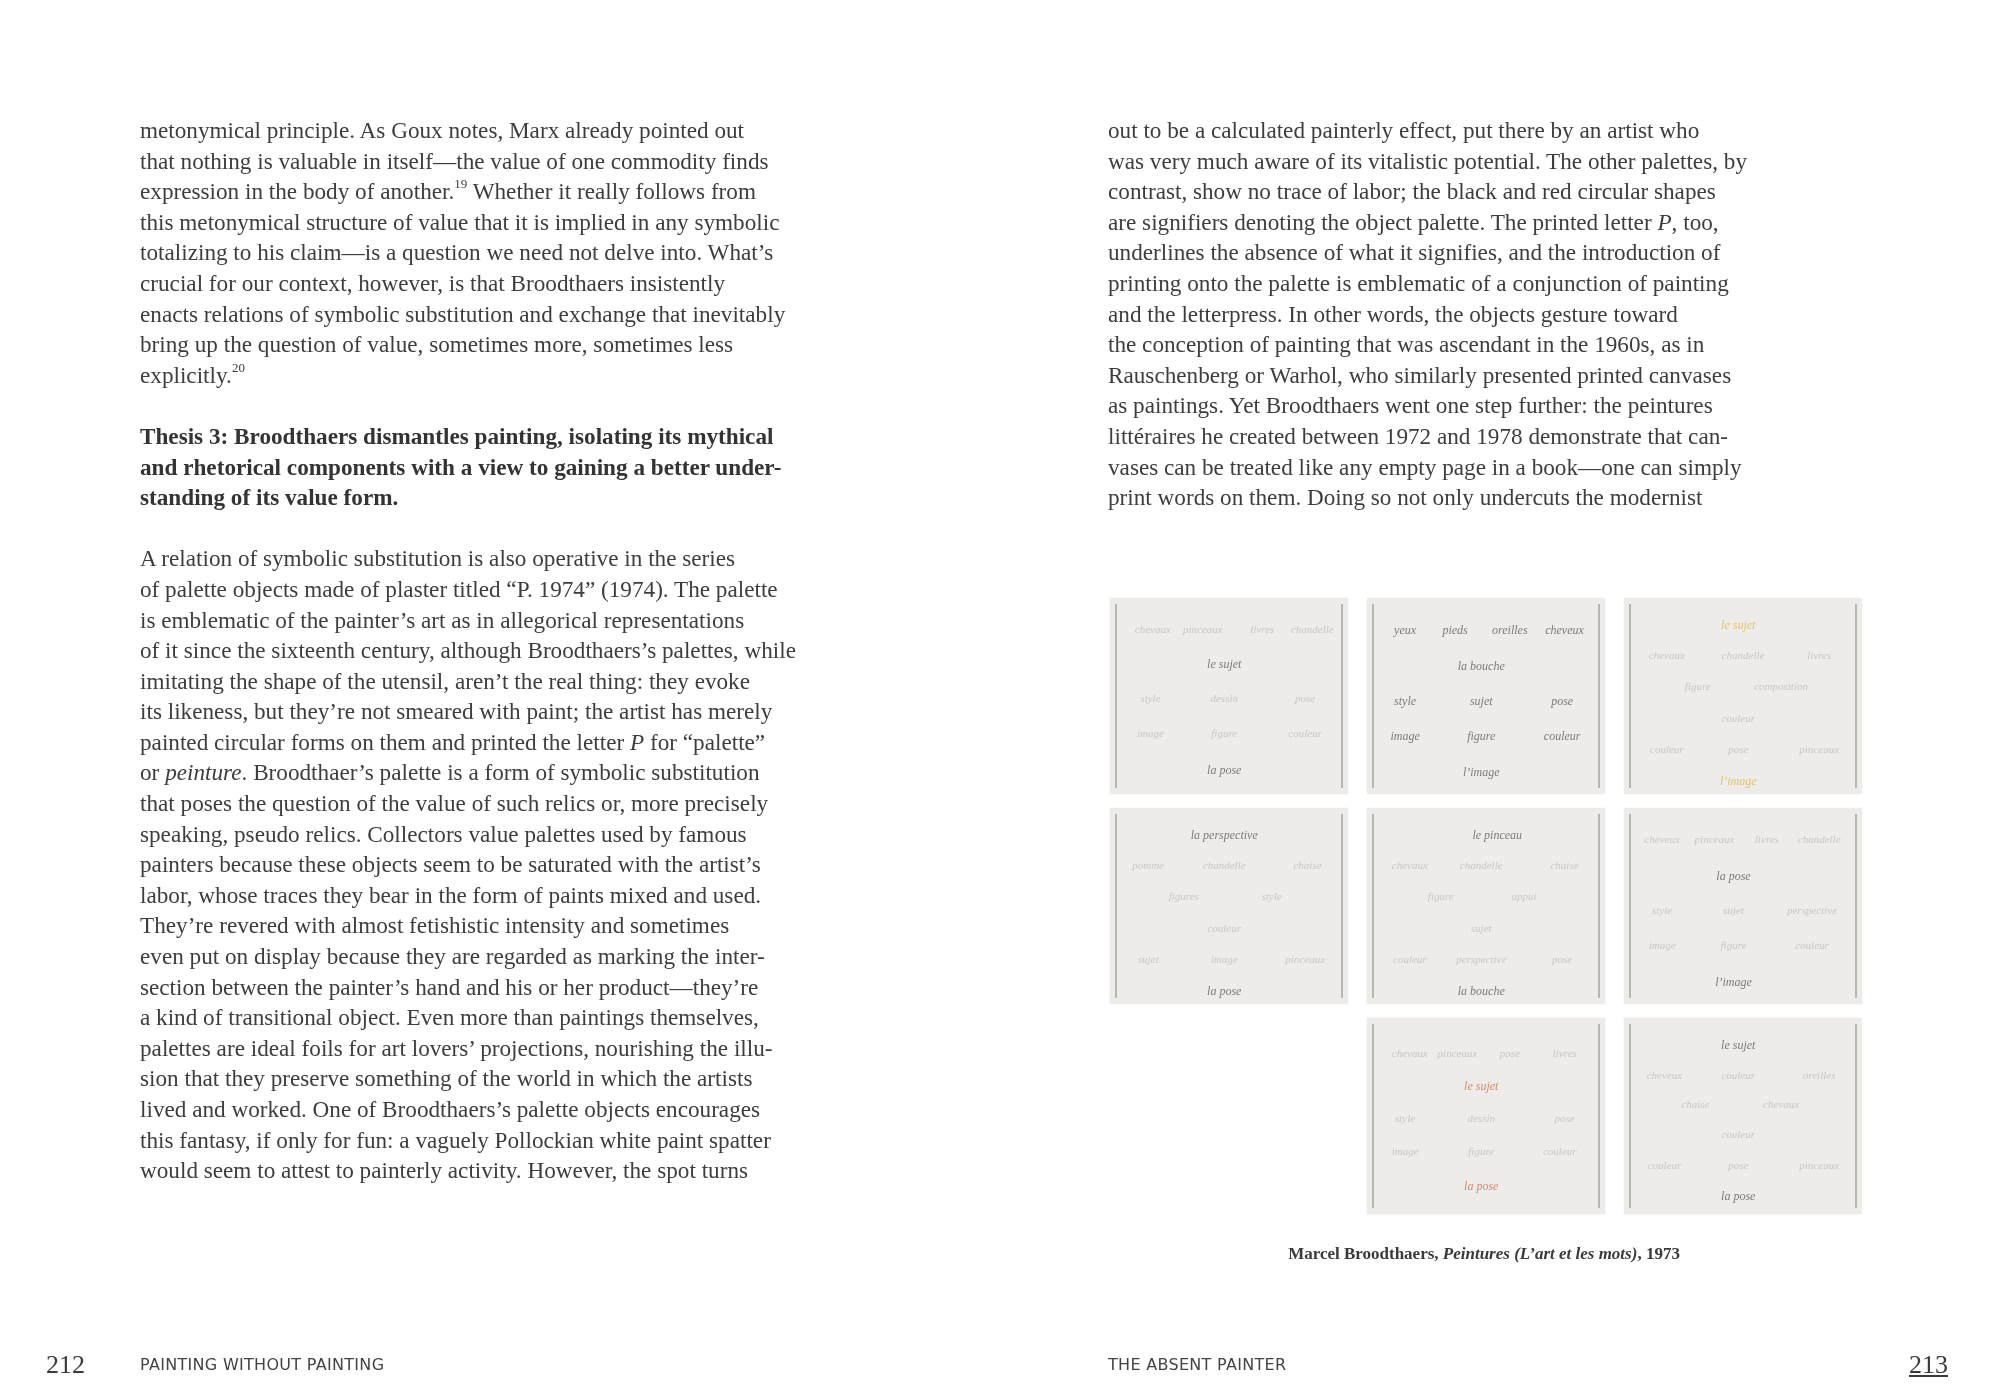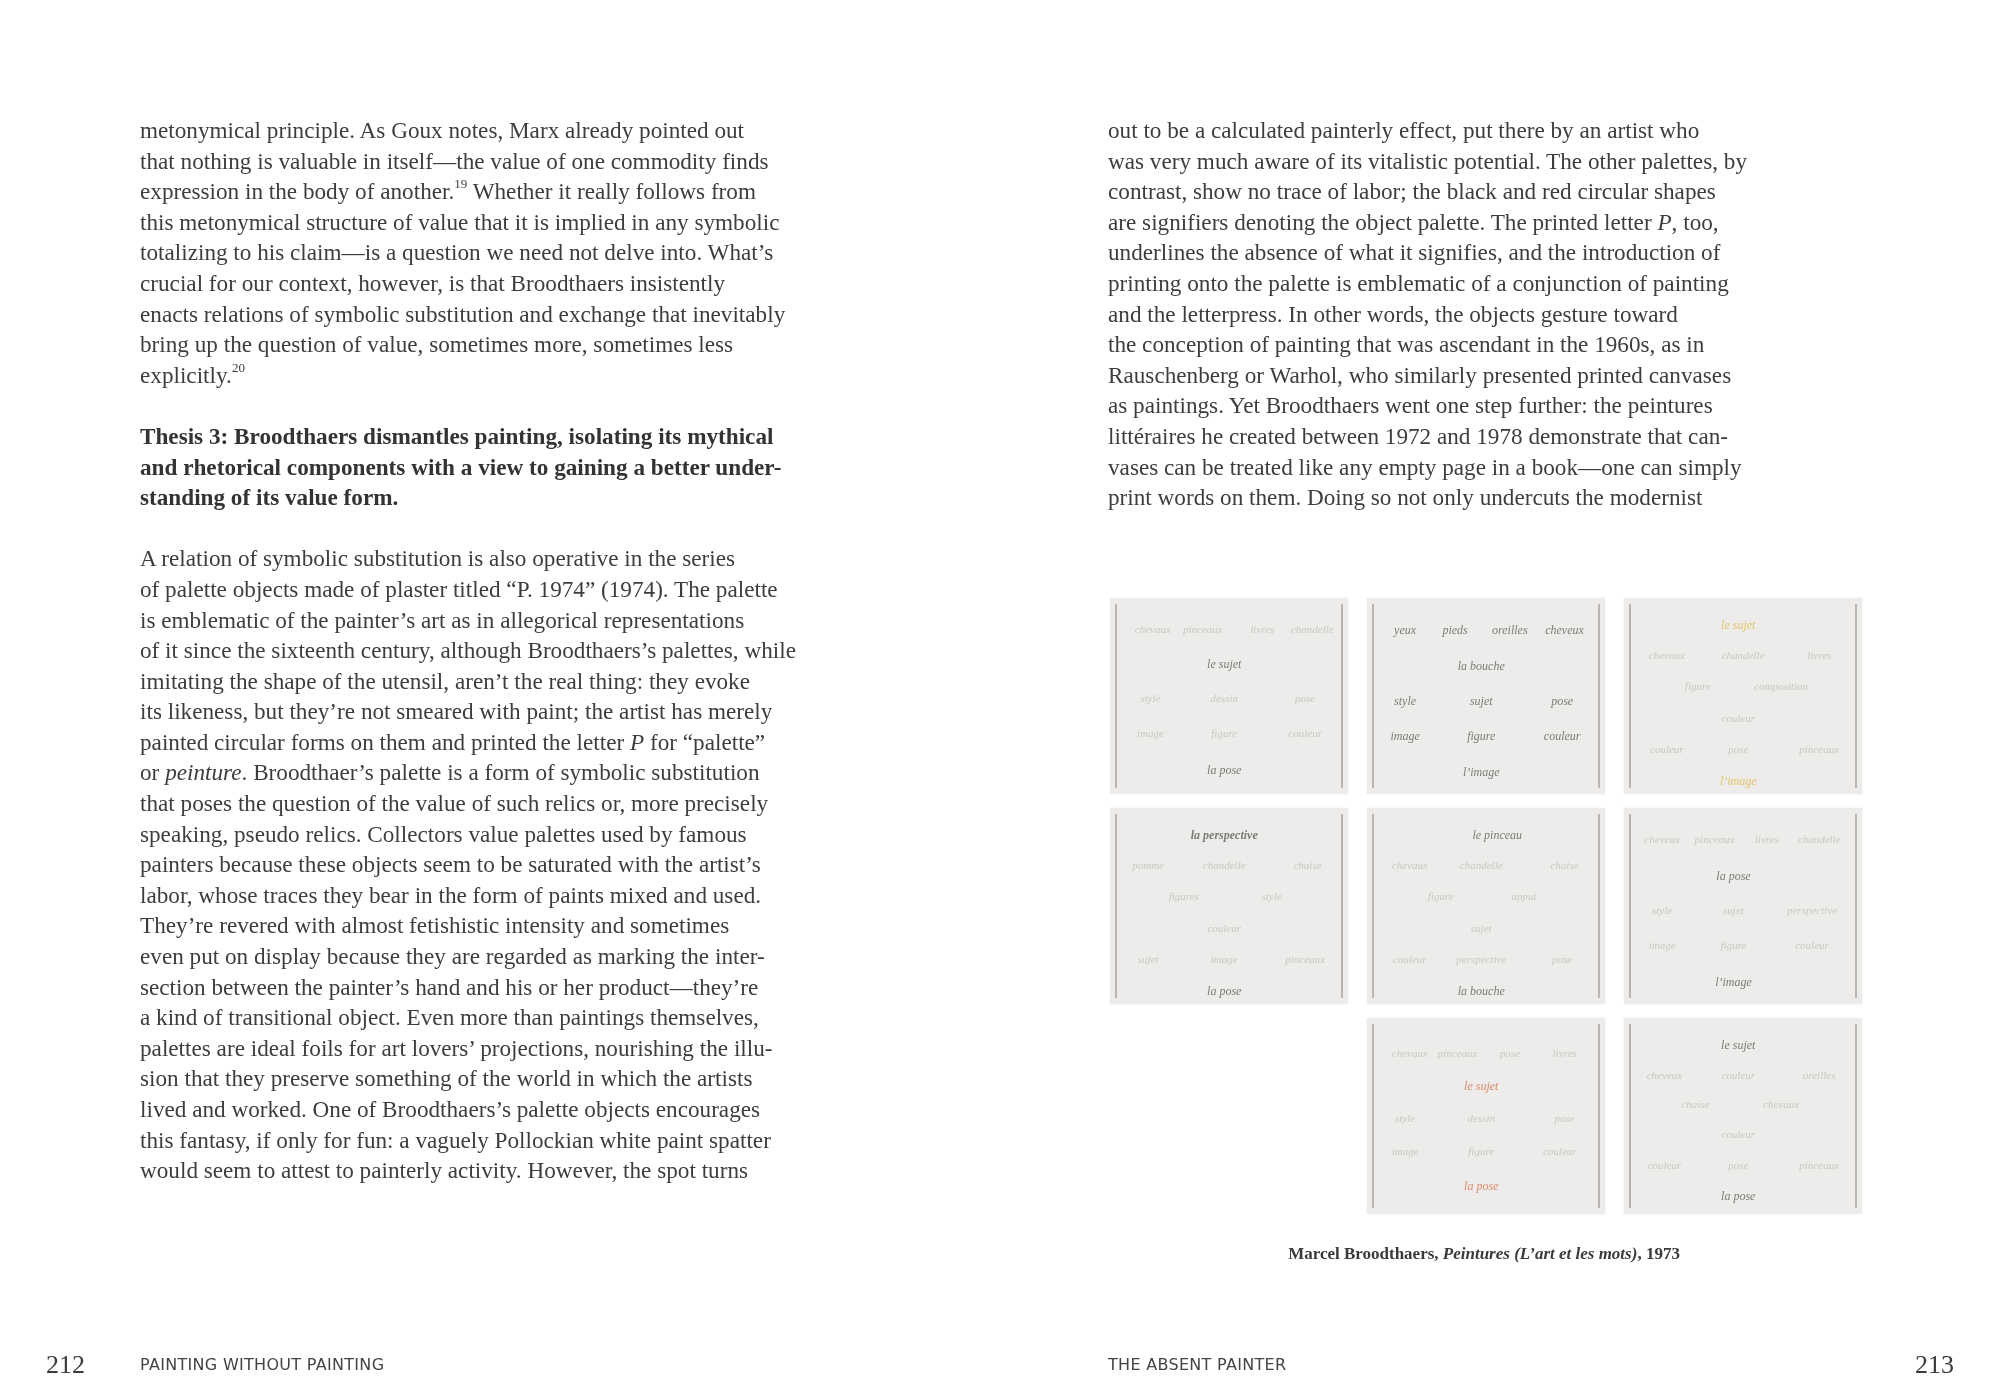--- a/index.html
+++ b/index.html
@@ -12,21 +12,21 @@
   .left .col { left: 140px; top: 115px; width: 760px; }
   .right .col { left: 108px; top: 115px; width: 760px; }
   sup { font-size: 13px; line-height: 0; position: relative; top: -2px; vertical-align: super; }
   .gap { height: 30.6px; }
   em, i { font-style: italic; }
 
   .footer-num { position: absolute; top: 1350px; font-family: "Liberation Serif", "DejaVu Serif", serif; font-size: 26px; color: #3a3a3a; }
   .footer-title { position: absolute; top: 1355px; font-family: "DejaVu Sans", "Liberation Sans", sans-serif; font-size: 16px; letter-spacing: 0.3px; color: #444; }
   .left .footer-num { left: 46px; }
   .left .footer-title { left: 140px; }
-  .right .footer-num { right: 46px; }
+  .right .footer-num { right: 52px; text-decoration: underline; }
   .right .footer-title { left: 108px; }
 
   .grid { position: absolute; left: 110px; top: 598px; width: 752px; height: 616px; }
   .panel { position: absolute; width: 238px; height: 196px; background: #edecea; box-shadow: 0 0 2px rgba(0,0,0,0.08); }
   .panel::before, .panel::after { content: ""; position: absolute; top: 6px; bottom: 6px; width: 2px; background: #b9b6b0; }
   .panel::before { left: 5px; }
   .panel::after { right: 5px; }
   .w { position: absolute; font-family: "Liberation Serif", "DejaVu Serif", serif; font-style: italic; font-size: 11px; color: #c9c7c3; white-space: nowrap; transform: translateX(-50%); }
   .w.strong { color: #7d7b78; font-size: 12px; }
   .w.gold { color: #e3c46a; font-size: 12px; }
@@ -141,21 +141,21 @@
         <span class="w " style="left: 82%; top: 26%;">livres</span>
         <span class="w " style="left: 31%; top: 42%;">figure</span>
         <span class="w " style="left: 66%; top: 42%;">composition</span>
         <span class="w " style="left: 48%; top: 58%;">couleur</span>
         <span class="w " style="left: 18%; top: 74%;">couleur</span>
         <span class="w " style="left: 48%; top: 74%;">pose</span>
         <span class="w " style="left: 82%; top: 74%;">pinceaux</span>
         <span class="w gold" style="left: 48%; top: 90%;">l’image</span>
       </div>
       <div class="panel" style="left: 0px; top: 210px;">
-        <span class="w strong" style="left: 48%; top: 10%; font-weight: bold;">la perspective</span>
+        <span class="w strong" style="left: 48%; top: 10%;">la perspective</span>
         <span class="w " style="left: 16%; top: 26%;">pomme</span>
         <span class="w " style="left: 48%; top: 26%;">chandelle</span>
         <span class="w " style="left: 83%; top: 26%;">chaise</span>
         <span class="w " style="left: 31%; top: 42%;">figures</span>
         <span class="w " style="left: 68%; top: 42%;">style</span>
         <span class="w " style="left: 48%; top: 58%;">couleur</span>
         <span class="w " style="left: 16%; top: 74%;">sujet</span>
         <span class="w " style="left: 48%; top: 74%;">image</span>
         <span class="w " style="left: 82%; top: 74%;">pinceaux</span>
         <span class="w strong" style="left: 48%; top: 90%;">la pose</span>

